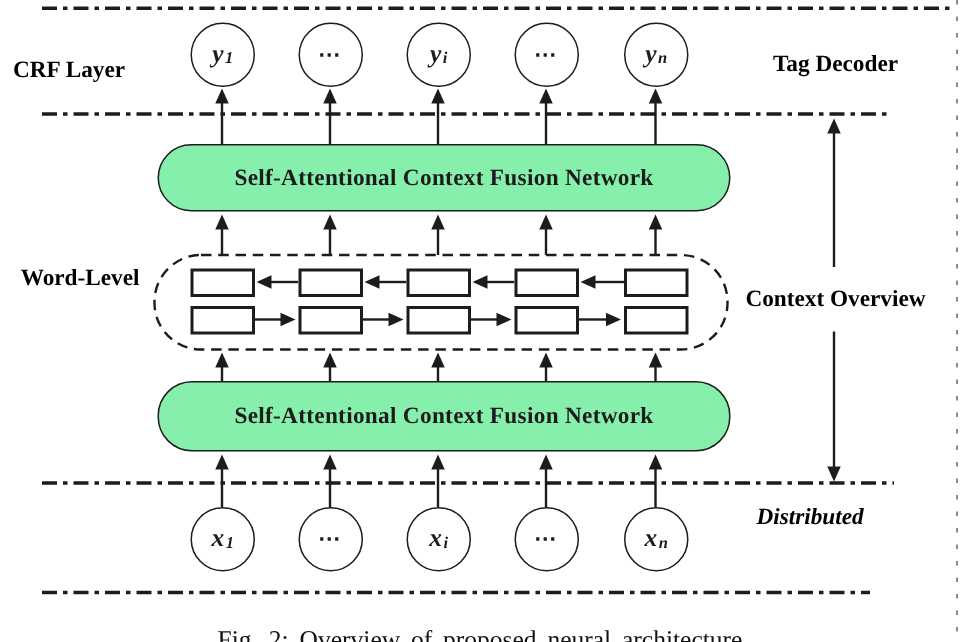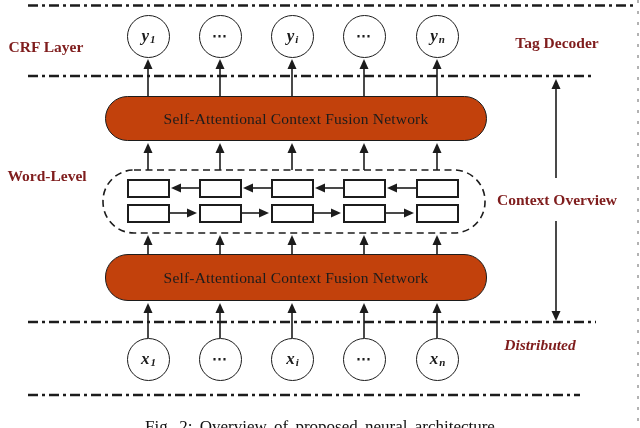--- a/index.html
+++ b/index.html
@@ -4,26 +4,26 @@
 <style>
   html,body{margin:0;padding:0;background:#ffffff;}
   .stage{
     position:relative;width:640px;height:428px;background:#ffffff;overflow:hidden;
     font-family:"Liberation Serif", serif;color:#1c1c1c;
   }
   .stage *{box-sizing:border-box;}
   svg.wires{position:absolute;left:0;top:0;z-index:1;}
   .lbl{
     position:absolute;z-index:3;font-weight:bold;font-size:15.5px;line-height:17px;
-    color:#7f1d1d;text-align:center;white-space:nowrap;
+    color:#000000;text-align:center;white-space:nowrap;
   }
   .pill{
-    position:absolute;z-index:2;background:#c2410c;border:1.8px solid #1c1c1c;
+    position:absolute;z-index:2;background:#86efac;border:1.8px solid #1c1c1c;
     border-radius:23px;display:flex;align-items:center;justify-content:center;
-    font-weight:normal;font-size:15.5px;letter-spacing:.2px;white-space:nowrap;
+    font-weight:bold;font-size:15.5px;letter-spacing:.2px;white-space:nowrap;
   }
   .circle{
     position:absolute;z-index:2;width:43px;height:43px;border-radius:50%;
     background:#ffffff;border:1.8px solid #1c1c1c;
     display:flex;align-items:center;justify-content:center;
     font-weight:bold;font-size:17px;
   }
   .circle .m{font-style:italic;}
   .circle sub{font-size:11px;font-style:italic;line-height:0;position:relative;top:3px;left:1px;}
   .circle.dots{font-size:15px;letter-spacing:1px;font-style:normal;}
@@ -121,21 +121,21 @@
       <g>
   <path d="M551.5,89 L556,79 L560.5,89 Z" fill="#1c1c1c"></path>
   <line x1="556" y1="87" x2="556" y2="178" stroke="#1c1c1c" stroke-width="1.6"></line>
   <line x1="556" y1="221" x2="556" y2="313" stroke="#1c1c1c" stroke-width="1.6"></line>
   <path d="M551.5,311 L556,321 L560.5,311 Z" fill="#1c1c1c"></path>
 </g>
     </svg>
 
   <div class="lbl" style="left:4px;top:38px;width:84px;">CRF Layer</div>
 
-  <div class="lbl" style="left:1px;top:167px;width:92px;">
+  <div class="lbl" style="left:1px;top:177px;width:92px;text-align:right;">
     <div>Word-Level</div>
   </div>
 
   <div class="lbl" style="left:498px;top:34px;width:118px;">Tag Decoder</div>
 
   <div class="lbl" style="left:487px;top:191px;width:140px;background:#fff;">Context Overview</div>
 
   <div class="lbl" style="left:470px;top:336px;width:140px;font-style:italic;">
     <div>Distributed</div>
   </div>

